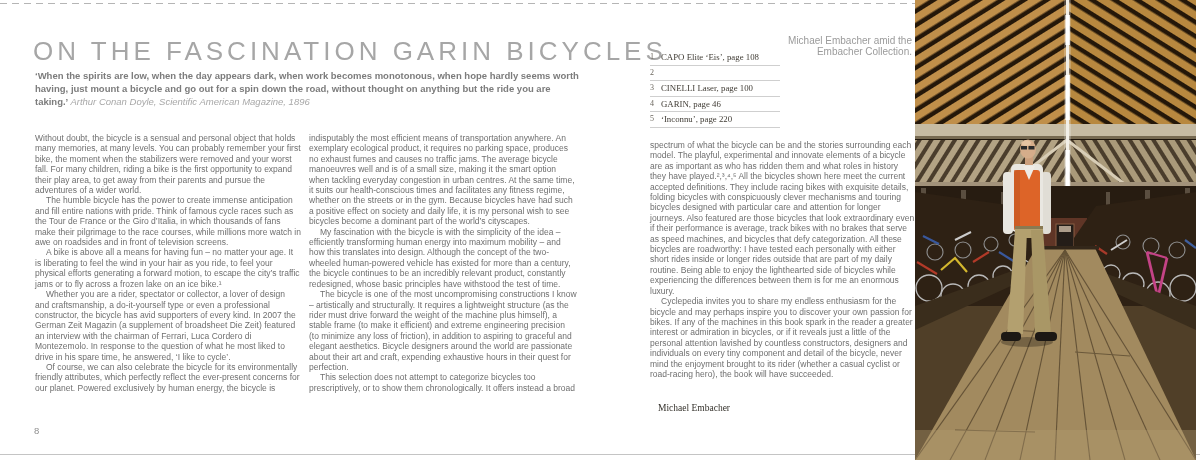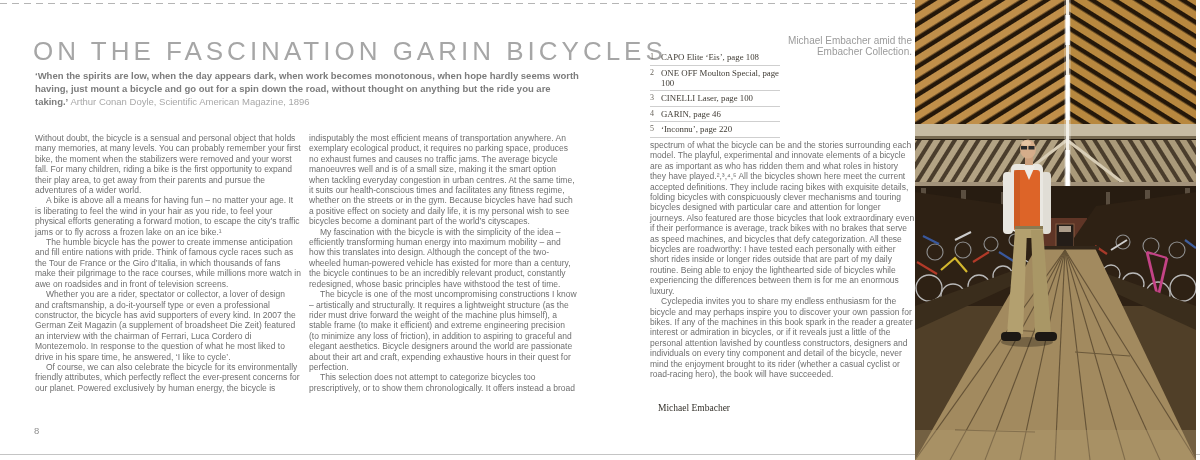--- a/index.html
+++ b/index.html
@@ -8,21 +8,21 @@
 
   .trim-top{position:absolute;left:0;top:3px;width:1200px;height:1px;
     background:repeating-linear-gradient(90deg,#b5b5b5 0 7px,transparent 7px 12px);}
   .trim-bottom{position:absolute;left:0;top:454px;width:1200px;height:1px;background:#c4c4c4;}
 
   .page-title{position:absolute;left:33px;top:36px;width:600px;
     font-size:26px;font-weight:300;letter-spacing:4px;color:#a6a6a6;white-space:nowrap;}
 
   .epigraph{position:absolute;left:35px;top:69px;width:545px;
     font-size:9.5px;line-height:13.2px;font-weight:bold;color:#7c7c7c;}
-  .epigraph .attr{font-weight:normal;color:#a8a8a8;}
+  .epigraph .attr{font-weight:normal;font-style:italic;color:#a8a8a8;}
 
   .col{position:absolute;font-size:8.5px;line-height:10.4px;color:#6f6f6f;text-align:left;}
   .col-1{left:35px;top:133px;width:266px;}
   .col-2{left:309px;top:133px;width:268px;}
   .col-3{left:650px;top:140px;width:266px;}
   .col p{margin:0;}
   .col p.indent{text-indent:11px;}
 
   .figure-list{position:absolute;left:650px;top:50px;width:130px;
     font-family:"Liberation Serif",serif;color:#403c35;font-size:8.8px;line-height:10px;}
@@ -49,22 +49,22 @@
   <div class="trim-bottom"></div>
 
   <div class="page-title">ON THE FASCINATION GARIN BICYCLES</div>
 
   <div class="epigraph">
     <span>‘When the spirits are low, when the day appears dark, when work becomes monotonous, when hope hardly seems worth having, just mount a bicycle and go out for a spin down the road, without thought on anything but the ride you are taking.’ </span><span class="attr">Arthur Conan Doyle, Scientific American Magazine, 1896</span>
   </div>
 
   <div class="col col-1">
     <p class="para">Without doubt, the bicycle is a sensual and personal object that holds many memories, at many levels. You can probably remember your first bike, the moment when the stabilizers were removed and your worst fall. For many children, riding a bike is the first opportunity to expand their play area, to get away from their parents and pursue the adventures of a wider world.</p>
+    <p class="para indent">The humble bicycle has the power to create immense anticipation and fill entire nations with pride. Think of famous cycle races such as the Tour de France or the Giro d’Italia, in which thousands of fans make their pilgrimage to the race courses, while millions more watch in awe on roadsides and in front of television screens.</p>
     <p class="para indent">A bike is above all a means for having fun – no matter your age. It is liberating to feel the wind in your hair as you ride, to feel your physical efforts generating a forward motion, to escape the city’s traffic jams or to fly across a frozen lake on an ice bike.¹</p>
-    <p class="para indent">The humble bicycle has the power to create immense anticipation and fill entire nations with pride. Think of famous cycle races such as the Tour de France or the Giro d’Italia, in which thousands of fans make their pilgrimage to the race courses, while millions more watch in awe on roadsides and in front of television screens.</p>
     <p class="para indent">Whether you are a rider, spectator or collector, a lover of design and craftsmanship, a do-it-yourself type or even a professional constructor, the bicycle has avid supporters of every kind. In 2007 the German Zeit Magazin (a supplement of broadsheet Die Zeit) featured an interview with the chairman of Ferrari, Luca Cordero di Montezemolo. In response to the question of what he most liked to drive in his spare time, he answered, ‘I like to cycle’.</p>
     <p class="para indent">Of course, we can also celebrate the bicycle for its environmentally friendly attributes, which perfectly reflect the ever-present concerns for our planet. Powered exclusively by human energy, the bicycle is</p>
   </div>
 
   <div class="col col-2">
     <p class="para">indisputably the most efficient means of transportation anywhere. An exemplary ecological product, it requires no parking space, produces no exhaust fumes and causes no traffic jams. The average bicycle manoeuvres well and is of a small size, making it the smart option when tackling everyday congestion in urban centres. At the same time, it suits our health-conscious times and facilitates any fitness regime, whether on the streets or in the gym. Because bicycles have had such a positive effect on society and daily life, it is my personal wish to see bicycles become a dominant part of the world’s cityscapes.</p>
     <p class="para indent">My fascination with the bicycle is with the simplicity of the idea – efficiently transforming human energy into maximum mobility – and how this translates into design. Although the concept of the two-wheeled human-powered vehicle has existed for more than a century, the bicycle continues to be an incredibly relevant product, constantly redesigned, whose basic principles have withstood the test of time.</p>
     <p class="para indent">The bicycle is one of the most uncompromising constructions I know – artistically and structurally. It requires a lightweight structure (as the rider must drive forward the weight of the machine plus himself), a stable frame (to make it efficient) and extreme engineering precision (to minimize any loss of friction), in addition to aspiring to graceful and elegant aesthetics. Bicycle designers around the world are passionate about their art and craft, expending exhaustive hours in their quest for perfection.</p>
     <p class="para indent">This selection does not attempt to categorize bicycles too prescriptively, or to show them chronologically. It offers instead a broad</p>
   </div>
@@ -74,21 +74,20 @@
     <p class="para indent">Cyclepedia invites you to share my endless enthusiasm for the bicycle and may perhaps inspire you to discover your own passion for bikes. If any of the machines in this book spark in the reader a greater interest or admiration in bicycles, or if it reveals just a little of the personal attention lavished by countless constructors, designers and individuals on every tiny component and detail of the bicycle, never mind the enjoyment brought to its rider (whether a casual cyclist or road-racing hero), the book will have succeeded.</p>
   </div>
 
   <div class="figure-list">
     <div class="figure-row">
       <span class="num">1</span>
       <span class="lbl">CAPO Elite ‘Eis’, page 108</span>
     </div>
     <div class="figure-row">
       <span class="num">2</span>
-      <span class="lbl">ONE OFF Moulton Special, page 100</span>
     </div>
     <div class="figure-row">
       <span class="num">3</span>
       <span class="lbl">CINELLI Laser, page 100</span>
     </div>
     <div class="figure-row">
       <span class="num">4</span>
       <span class="lbl">GARIN, page 46</span>
     </div>
     <div class="figure-row">

